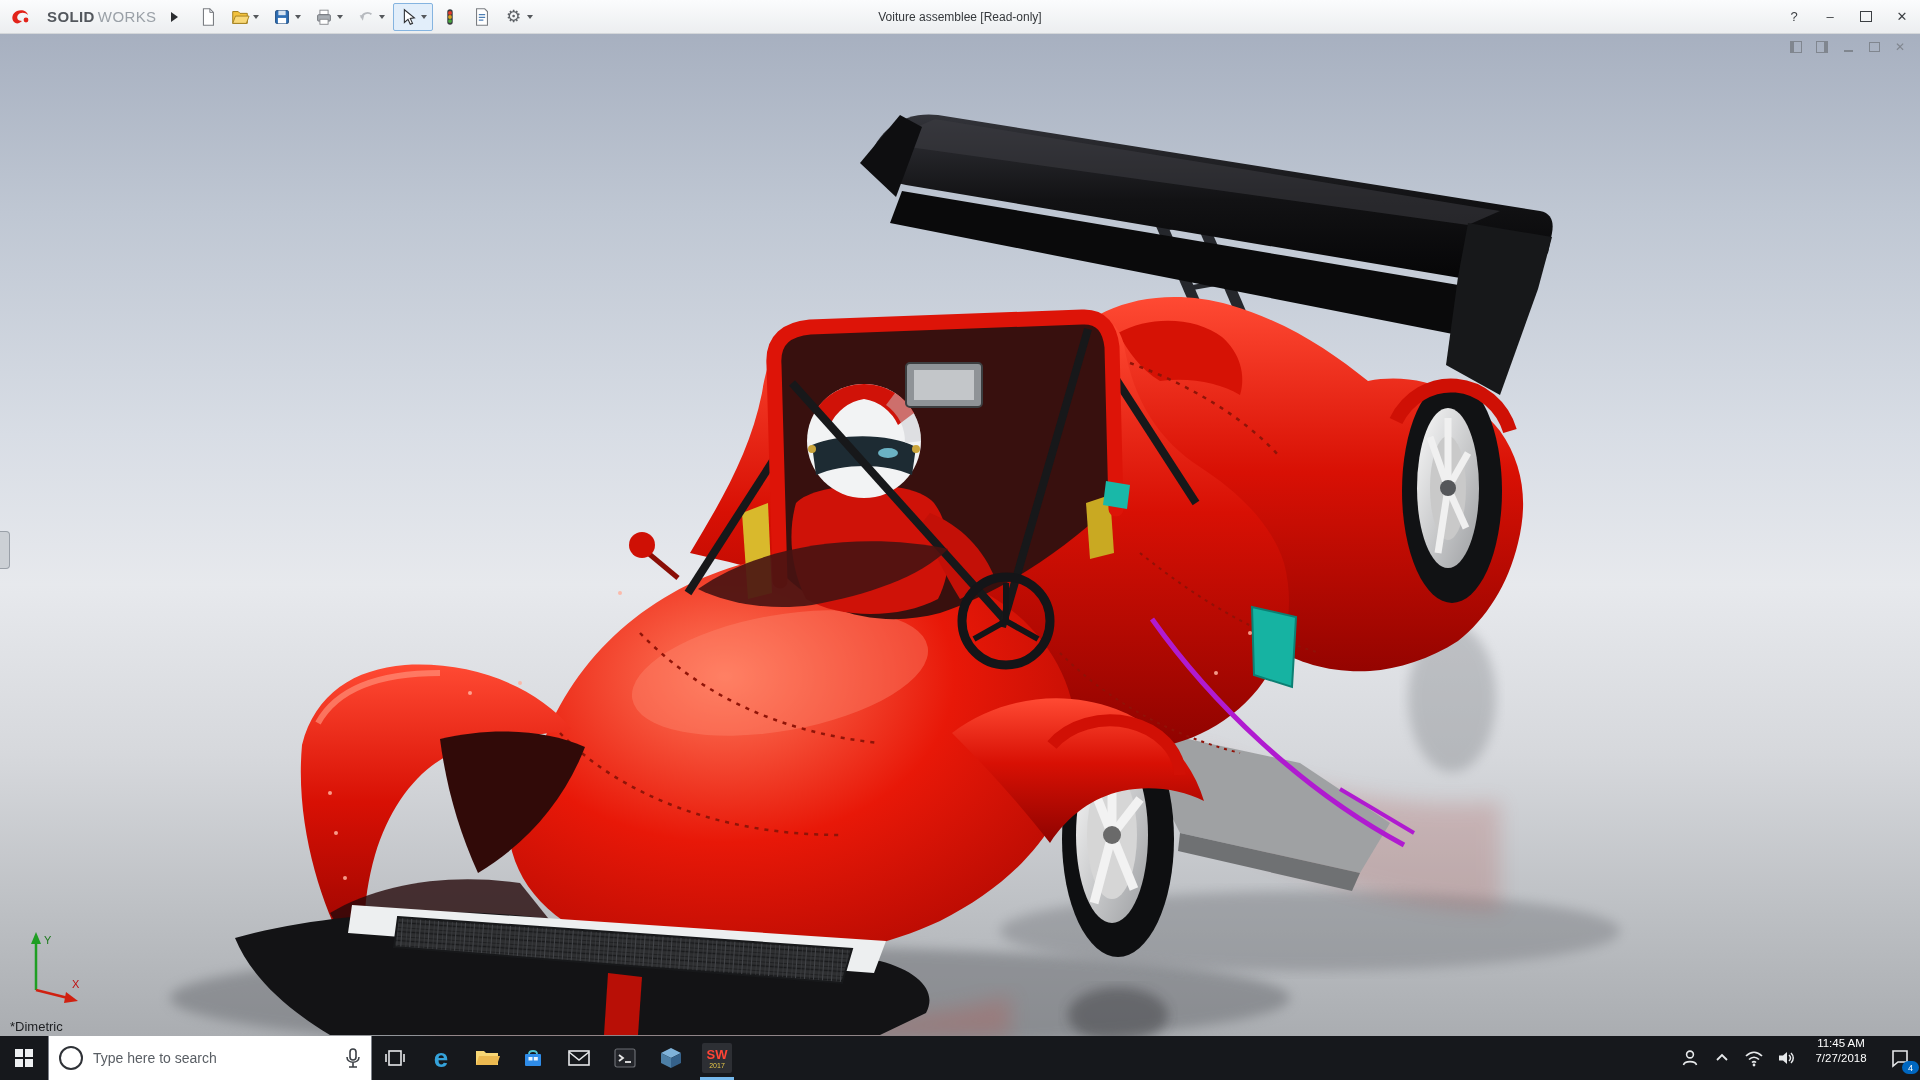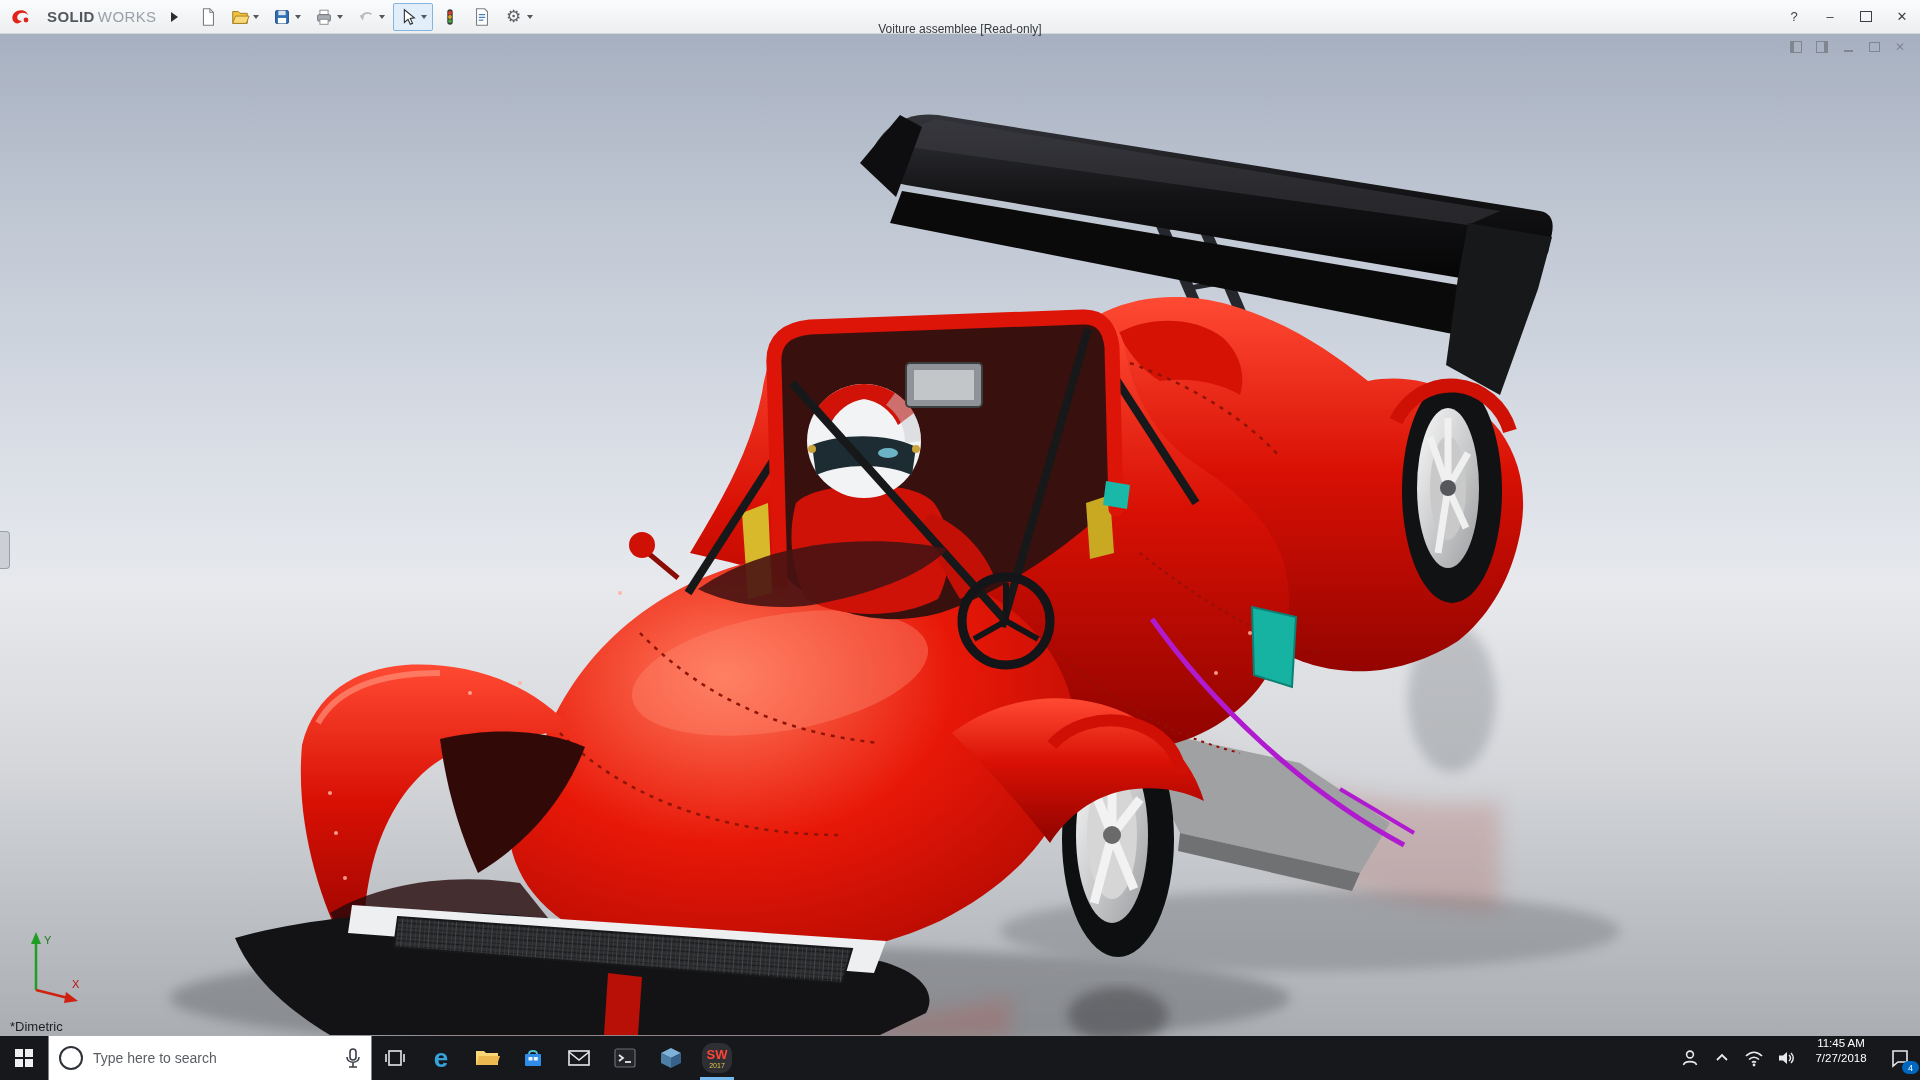--- a/index.html
+++ b/index.html
@@ -15,21 +15,21 @@
   .brand-works{font-weight:normal;color:#9aa0a7;font-size:15px;letter-spacing:.4px;}
   .flyout{width:0;height:0;border-top:5px solid transparent;border-bottom:5px solid transparent;
     border-left:7px solid #2b2d30;margin:0 14px 0 8px;}
   .qat{display:flex;align-items:center;height:33px;}
   .tool-group{display:flex;align-items:center;padding:1px 2px;margin:0 1px;border:1px solid transparent;}
   .tool-group.active{border:1px solid #85b4e0;background:#e2eefa;border-radius:2px;}
   .tool{width:24px;height:24px;display:flex;align-items:center;justify-content:center;}
   .dd{width:0;height:0;border-left:3.5px solid transparent;border-right:3.5px solid transparent;
     border-top:4.5px solid #55585c;margin:0 3px 0 1px;}
   .gear-glyph{font-size:17px;color:#5e6267;line-height:1;}
-  .tb-title{position:absolute;left:0;right:0;top:12px;height:33px;display:flex;align-items:center;
+  .tb-title{position:absolute;left:0;right:0;top:0;height:33px;display:flex;align-items:center;
     justify-content:center;font-size:12px;color:#35383c;pointer-events:none;}
   .win-controls{margin-left:auto;display:flex;align-items:center;height:33px;}
   .wc{width:36px;height:33px;display:flex;align-items:center;justify-content:center;
     font-size:13px;color:#3c3f43;}
   .max-box{width:10px;height:9px;border:1.5px solid #3c3f43;display:inline-block;}
 
   
   .viewport{position:absolute;top:33px;left:0;width:1920px;height:1003px;overflow:hidden;
     background:linear-gradient(180deg,#a7b0c0 0%,#bfc7d3 18%,#d8dde5 40%,#e7e9ed 55%,
       #d6d8dc 72%,#bcbfc3 88%,#aaadb1 100%);}
@@ -55,21 +55,21 @@
   .win-logo{display:grid;grid-template-columns:8px 8px;grid-template-rows:8px 8px;gap:1.5px;}
   .win-logo span{background:#eef0f2;}
   .search-box{width:302px;background:#ffffff;display:flex;align-items:center;gap:8px;
     padding:0 10px;border:1px solid #7e828a;border-bottom:none;border-top:none;}
   .cortana-ring{width:20px;height:20px;border-radius:50%;border:2.5px solid #2f3237;flex:0 0 auto;}
   .search-input{flex:1;border:none;outline:none;font-size:14px;color:#4c1d95;background:transparent;
     font-family:"Liberation Sans",sans-serif;}
   .search-input::placeholder{color:#595e64;}
   .app-icon{width:46px;display:flex;align-items:center;justify-content:center;position:relative;}
   .edge-e{font-size:26px;font-weight:bold;color:#35a2da;line-height:1;}
-  .sw-tile{width:30px;height:30px;background:#2d2f34;border-radius:11px;display:flex;
+  .sw-tile{width:30px;height:30px;background:#2d2f34;border-radius:2px;display:flex;
     flex-direction:column;align-items:center;justify-content:center;line-height:1;}
   .sw-l1{color:#ff4436;font-weight:bold;font-size:13px;}
   .sw-l2{color:#e8c84a;font-size:7px;margin-top:1px;}
   .active-underline{position:absolute;left:6px;right:6px;bottom:0;height:3px;background:#76b9ed;}
   .tray{margin-left:auto;display:flex;align-items:flex-start;gap:0;}
   .tray-icon{width:32px;height:44px;display:flex;align-items:center;justify-content:center;position:relative;}
   .clock{width:78px;text-align:center;color:#fff;font-size:11.5px;line-height:1.3;}
   .badge{position:absolute;right:1px;bottom:6px;min-width:13px;height:13px;border-radius:8px;
     background:#0067c0;color:#fff;font-size:9px;display:flex;align-items:center;justify-content:center;
     padding:0 2px;}

